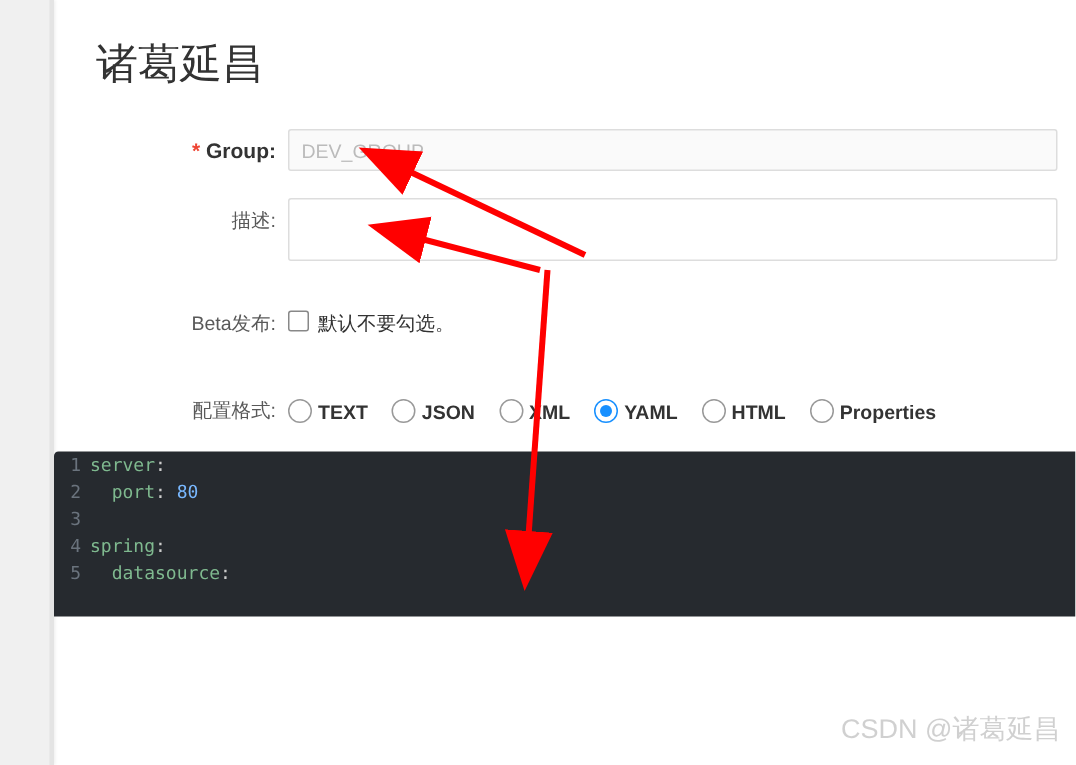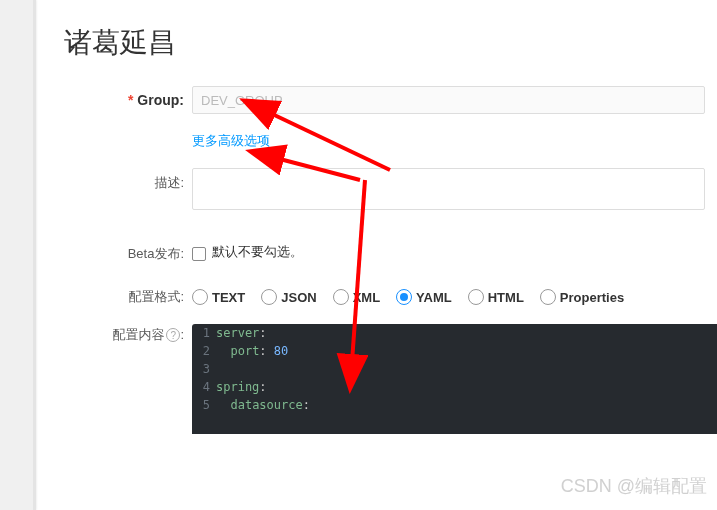--- a/index.html
+++ b/index.html
@@ -18,22 +18,22 @@
 .content { position: absolute; left: 36px; top: 0; right: 0; height: 100%; padding: 20px 0 0 0; }
 .title { font-size: 28px; font-weight: 400; color: #333; padding: 4px 0 24px 28px; }
 .form-row { display: flex; align-items: center; margin-bottom: 18px; }
 .form-label { width: 156px; text-align: right; padding-right: 8px; font-size: 14px; color: #333; font-weight: bold; }
 .form-label.req::before { content: "* "; color: #e43; }
 .form-label.plain { font-weight: normal; font-size: 13px; color: #595959; }
 .form-field { flex: 1; padding-right: 12px; }
 input[type=text] { width: 100%; height: 28px; border: 1px solid #ddd; border-radius: 2px; padding: 0 8px; font-size: 13px; color: #bbb; background: #fafafa; }
 textarea { width: 100%; height: 42px; border: 1px solid #ddd; border-radius: 2px; padding: 4px 8px; font-size: 13px; resize: none; }
 .link { color: #09f; font-size: 13px; cursor: pointer; }
-.beta-row { margin-top: 30px; margin-bottom: 24px; }
-.checkbox-wrap { display: inline-flex; align-items: flex-end; }
+.beta-row { margin-top: 30px; margin-bottom: 40px; }
+.checkbox-wrap { display: inline-flex; align-items: flex-start; }
 .checkbox-box { width: 14px; height: 14px; border: 1px solid #888; border-radius: 2px; display: inline-block; margin-right: 6px; }
 .radio-group { display: flex; gap: 16px; align-items: flex-start; }
 .radio-item { display: inline-flex; align-items: center; gap: 4px; font-size: 13px; font-weight: bold; cursor: pointer; }
 .radio-outer { width: 16px; height: 16px; border: 1px solid #999; border-radius: 50%; display: inline-flex; align-items: center; justify-content: center; }
 .radio-outer.sel { border-color: #1890ff; }
 .radio-inner { width: 8px; height: 8px; border-radius: 50%; background: #1890ff; }
 .help-icon { display: inline-block; width: 14px; height: 14px; border: 1px solid #aaa; border-radius: 50%; font-size: 10px; line-height: 13px; text-align: center; color: #aaa; margin-left: 2px; }
 .code-editor { background: #262a2f; color: #ccc; font-family: Consolas, monospace; font-size: 12px; line-height: 18px; flex: 1; height: 110px; overflow: hidden; border-radius: 3px 0 0 0; margin-right: 0; }
 .code-row { display: flex; }
 .gutter { width: 24px; text-align: right; color: #6a737d; padding-right: 6px; }
@@ -55,26 +55,20 @@
   <div class="title">诸葛延昌</div>
 
 
   <div class="form-row">
     <div class="form-label req">Group:</div>
     <div class="form-field">
       <input type="text" readonly="" value="DEV_GROUP" style="">
     </div>
   </div>
 
-  <div class="form-row">
-    <div class="form-label"></div>
-    <div class="form-field">
-      <span class="link">更多高级选项</span>
-    </div>
-  </div>
 
   <div class="form-row" style="align-items:flex-start;">
     <div class="form-label plain" style="padding-top:6px;">描述:</div>
     <div class="form-field">
       <textarea style=""></textarea>
     </div>
   </div>
 
   <div class="form-row beta-row">
     <div class="form-label plain">Beta发布:</div>
@@ -114,23 +108,20 @@
           </span>
           <span class="radio-item">
             <span class="radio-outer"></span>
             <span>Properties</span>
           </span>
         </div>
     </div>
   </div>
 
   <div class="form-row content-row">
-    <div class="form-label plain" style="padding-top:2px;">
-      <span>配置内容</span><span class="help-icon">?</span>:
-    </div>
     <div class="form-field">
       <div class="code-editor" id="code-editor">
           <div class="code-row">
             <div class="gutter">1</div>
             <div class="code-line"><span class="kw">server</span><span>:</span></div>
           </div>
           <div class="code-row">
             <div class="gutter">2</div>
             <div class="code-line"><span>  </span><span class="kw">port</span><span>: </span><span class="num">80</span></div>
           </div>
@@ -156,13 +147,13 @@
   <defs>
     <marker id="ah" markerWidth="12" markerHeight="12" refX="2" refY="4" orient="auto">
       <polygon points="0,0 10,4 0,8" fill="#ff0000"></polygon>
     </marker>
   </defs>
   <line x1="390" y1="170" x2="268" y2="112" stroke="#ff0000" stroke-width="4" marker-end="url(#ah)"></line>
   <line x1="360" y1="180" x2="276" y2="158" stroke="#ff0000" stroke-width="4" marker-end="url(#ah)"></line>
   <line x1="365" y1="180" x2="352" y2="362" stroke="#ff0000" stroke-width="4" marker-end="url(#ah)"></line>
 </svg>
 
-<div class="watermark">CSDN @编辑配置</div>
+<div class="watermark">CSDN @诸葛延昌</div>
 
 </body></html>

